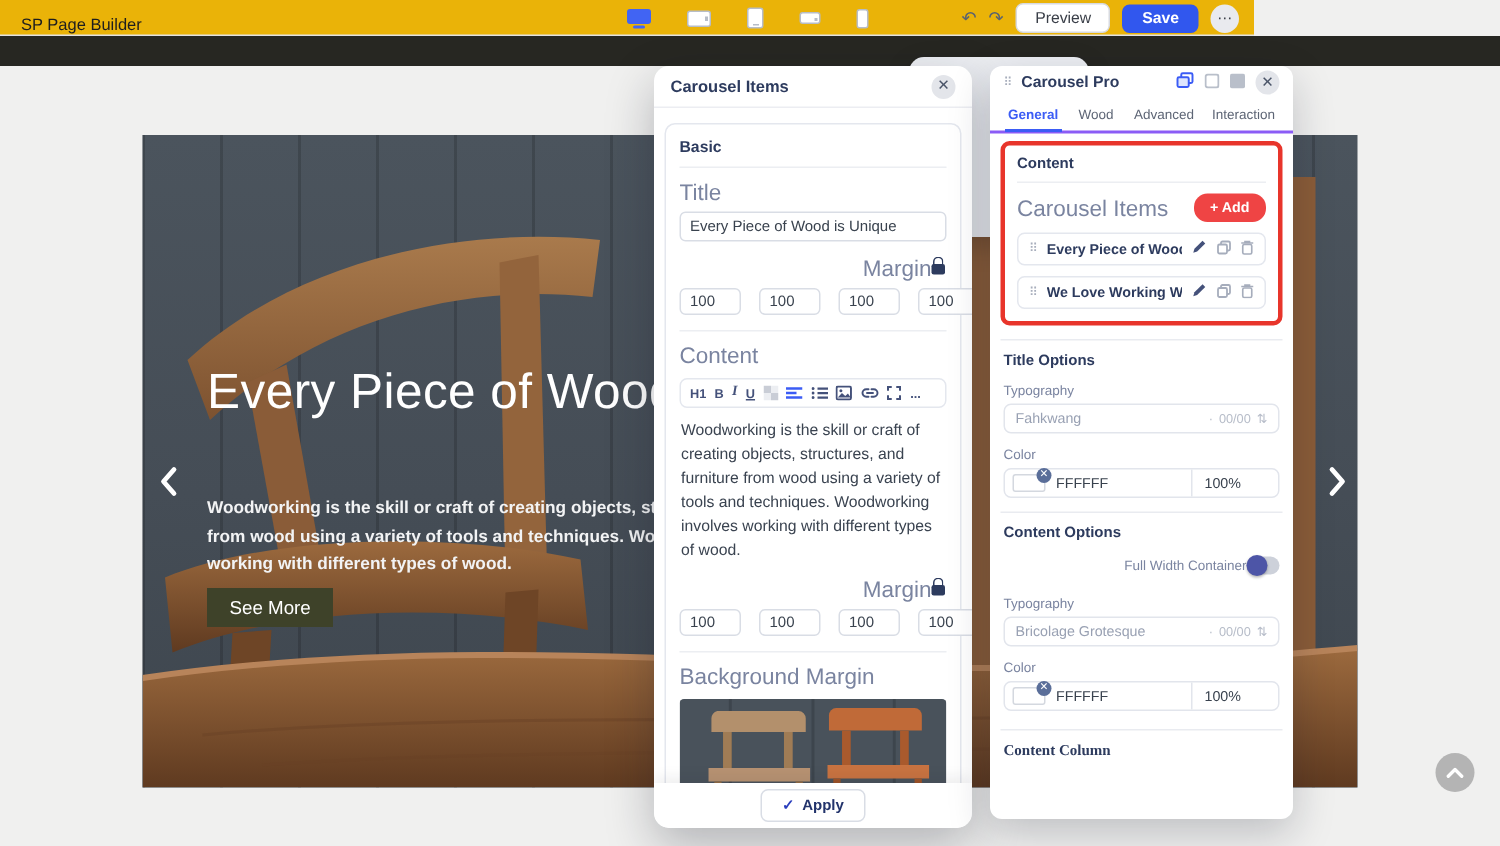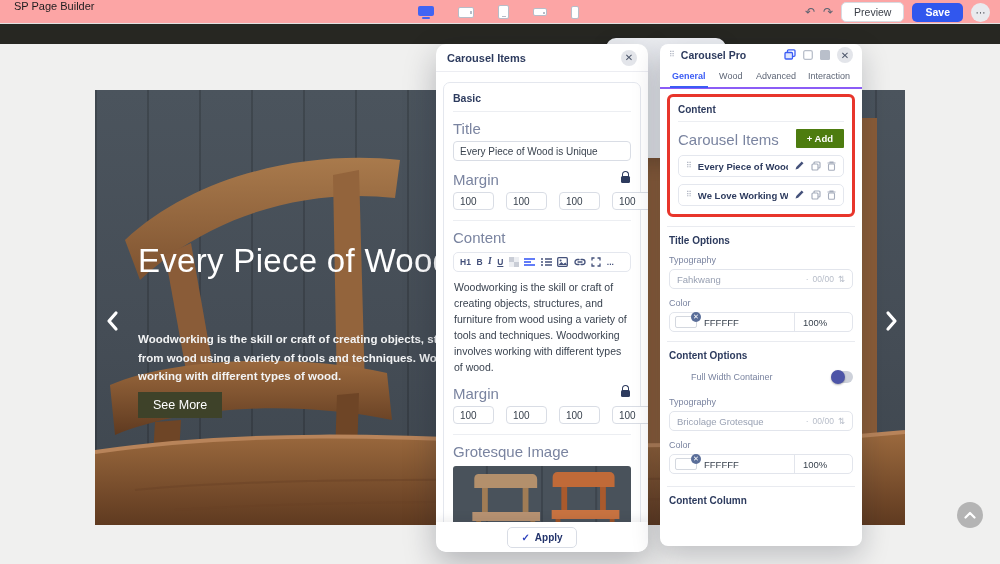--- a/index.html
+++ b/index.html
@@ -1,22 +1,22 @@
 <!DOCTYPE html>
 <html><head>
 <meta charset="utf-8">
 <style>
   * { margin:0; padding:0; box-sizing:border-box; }
   html,body { width:1000px; height:564px; overflow:hidden;
     font-family:"Liberation Sans", sans-serif; background:#f0f0ef; }
 
   
-  .topbar { position:absolute; top:0; left:0; width:1000px; height:24px;
-    background:#fca5a5; border-bottom:1px solid #e2e2e2; z-index:50;
-    display:flex; align-items:flex-start; }
+  .topbar { position:absolute; top:0; left:0; width:836px; height:24px;
+    background:#eab308; border-bottom:1px solid #e2e2e2; z-index:50;
+    display:flex; align-items:flex-end; }
   .app-title { font-size:11px; color:#1d1d1f; margin-left:14px; font-weight:500;}
   .devices { position:absolute; left:418px; top:0; height:24px; display:flex;
     align-items:center; gap:24px; }
   .dev { display:flex; flex-direction:column; align-items:center; cursor:pointer;}
   .dev-desktop-body{ width:16px; height:10px; background:#4164f3; border-radius:2px;}
   .dev-desktop-base{ width:8px; height:2px; background:#4164f3; border-radius:1px; margin-top:1px;}
   .o { border:1.2px solid #b7bdc8; border-radius:2px; position:relative; background:#fff;}
   .dev-tab-l { width:16px; height:11px; } .dev-tab-l:after{content:''; position:absolute; right:1.5px; top:3.5px; width:1.5px; height:3px; background:#b7bdc8;}
   .dev-tab-p { width:11px; height:14px; } .dev-tab-p:after{content:''; position:absolute; bottom:1px; left:3px; width:4px; height:1.5px; background:#b7bdc8;}
   .dev-ph-l { width:14px; height:8px; } .dev-ph-l:after{content:''; position:absolute; right:1.5px; top:2.5px; width:1.5px; height:2px; background:#b7bdc8;}
@@ -58,21 +58,21 @@
   .modal-head { height:28px; display:flex; align-items:center; justify-content:space-between;
     padding:0 11px; border-bottom:1px solid #ecedf2; }
   .modal-title { font-size:11px; font-weight:700; color:#2d3b5e; }
   .circle-x { width:16px; height:16px; border-radius:50%; background:#e3e5ea; color:#4a5468;
     font-size:10px; line-height:15px; text-align:center; border:none; cursor:pointer; }
   .modal-body { padding:10px 7px 0; }
   .fieldbox { border:1px solid #e4e7ee; border-radius:7px; padding:9px 9px 10px; }
   .sec-head { font-size:10.5px; font-weight:600; color:#2d3b5e; padding-bottom:7px;
     border-bottom:1px solid #eceef2; }
   .lbl { font-size:15px; color:#7a84a0; }
-  .row-between { display:flex; align-items:center; justify-content:space-between; }
+  .row-between { display:flex; align-items:center; justify-content:flex-end; }
   .inp { width:100%; height:20px; border:1px solid #d9dde5; border-radius:4px;
     font-size:10px; color:#39424e; padding:0 6px; font-family:"Liberation Sans",sans-serif;}
   .mt8{margin-top:8px;} .mt4{margin-top:4px;} .mt10{margin-top:10px;} .mt6{margin-top:6px;}
   .margin-grid { display:flex; gap:12px; }
   .margin-grid .inp { width:41px; height:18px; }
   .divider { border-top:1px solid #eceef2; margin-top:10px; }
   .lock { width:9px; height:7px; background:#2d3b5e; border-radius:1.5px; position:relative; margin-right:1px;}
   .lock:before { content:''; position:absolute; top:-5px; left:1px; width:5px; height:5px;
     border:1.5px solid #2d3b5e; border-bottom:none; border-radius:4px 4px 0 0; }
   .editor-toolbar { display:flex; align-items:center; gap:5.5px; border:1px solid #e4e7ee;
@@ -100,21 +100,21 @@
   .panel-tabs { display:flex; border-bottom:2px solid #8b5cf6; padding:0 6px; }
   .ptab { font-size:9px; color:#5d6575; padding:5px 6px 6px; cursor:pointer; position:relative;
     flex:1; text-align:center;}
   .ptab.active { color:#3b5cf5; font-weight:700; }
   .ptab.active:after { content:''; position:absolute; left:4px; right:4px; bottom:-1px; height:2px; background:#3b5cf5;}
   .panel-body { padding:5px 7px 0; }
   .redbox { border:3px solid #e8352b; border-radius:6px; padding:7px 8px 8px; }
   .p-sec-head { font-size:10px; font-weight:600; color:#2d3b5e; }
   .p-div { border-top:1px solid #eceef2; margin-top:6px; }
   .items-label-row { display:flex; align-items:flex-end; justify-content:space-between; margin-top:7px;}
-  .btn-add { background:#4d7c0f; color:#fff; border:none; border-radius:1px; font-size:9.5px;
+  .btn-add { background:#ef4444; color:#fff; border:none; border-radius:9px; font-size:9.5px;
     font-weight:700; padding:4px 11px; cursor:pointer; }
   .item-row { display:flex; align-items:center; gap:6px; border:1px solid #e4e7ee; border-radius:5px;
     height:22px; padding:0 7px; margin-top:7px; }
   .item-label { flex:1; font-size:9.5px; font-weight:600; color:#2d3b5e; white-space:nowrap; overflow:hidden;}
   .item-icons { display:flex; gap:6px; align-items:center; }
   .psec { border-top:1px solid #e9ebf0; margin-top:9px; padding:8px 2px 0; }
   .plbl { font-size:9px; color:#7a84a0; margin-top:9px; }
   .pfield { display:flex; align-items:center; border:1px solid #e2e5ec; border-radius:5px;
     height:20px; padding:0 7px; margin-top:4px; }
   .pfield .fname { flex:1; font-size:9.5px; color:#99a1b3; white-space:nowrap; overflow:hidden;}
@@ -308,21 +308,21 @@
         <span class="lock"></span>
       </div>
       <div class="margin-grid mt4">
         <input class="inp" value="100" style="">
         <input class="inp" value="100" style="">
         <input class="inp" value="100" style="">
         <input class="inp" value="100" style="">
       </div>
 
       <div class="divider"></div>
-      <div class="lbl mt8">Grotesque Image</div>
+      <div class="lbl mt8">Background Margin</div>
       <div class="bg-thumb">
         <svg width="100%" height="100%" viewBox="0 0 184 92" preserveAspectRatio="none">
           <rect width="184" height="92" fill="#49525b"></rect>
           <g stroke="#3d454d" stroke-width="2">
               <line x1="35" y1="0" x2="35" y2="92"></line>
               <line x1="92" y1="0" x2="92" y2="92"></line>
               <line x1="148" y1="0" x2="148" y2="92"></line>
             </g>
           <rect y="76" width="184" height="16" fill="#ddd8d0"></rect>
 
@@ -469,21 +469,21 @@
       <div class="plbl">Color</div>
       <div class="colorfield">
         <span class="swatch">
           <span class="badge">✕</span>
         </span>
         <span class="hexval">FFFFFF</span>
         <span class="opq">100%</span>
       </div>
     </div>
 
-    <div class="psec" style="margin-top:12px;">
+    <div class="psec" style="margin-top:12px;font-family:Liberation Serif, serif;">
       <div class="p-sec-head">Content Column</div>
     </div>
   </div>
 </div>
 
 <button class="scrolltop">
   <svg width="12" height="8" viewBox="0 0 12 8">
       <polyline points="1.5,6.5 6,2 10.5,6.5" fill="none" stroke="#fff" stroke-width="2.2" stroke-linecap="round" stroke-linejoin="round"></polyline>
     </svg>
 </button>

